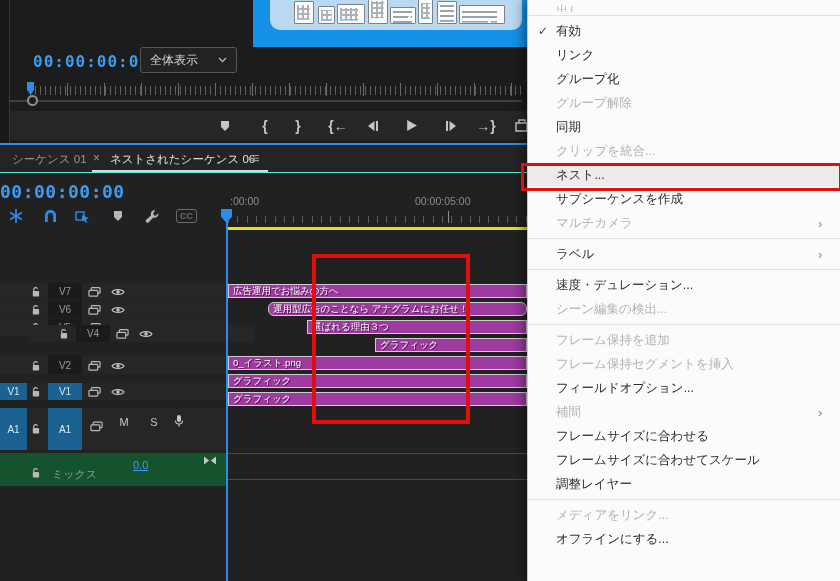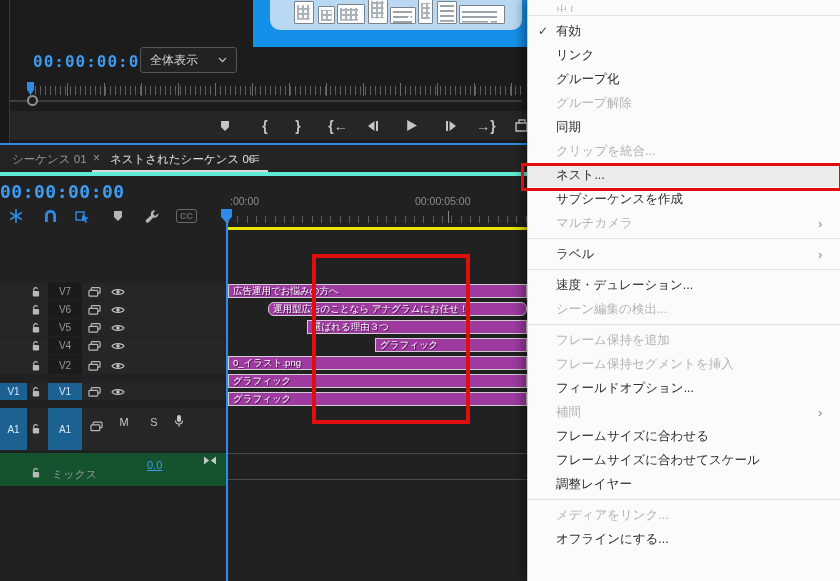--- a/index.html
+++ b/index.html
@@ -30,21 +30,21 @@
       clip-path:polygon(0 0,100% 0,100% 60%,50% 100%,0 60%);}
   #mon-scroll-line{left:10px;top:100px;width:512px;height:2px;background:#3f3f3f;}
   #mon-scroll-handle{left:27px;top:95px;width:11px;height:11px;border:2px solid #909090;border-radius:50%;box-sizing:border-box;background:#1c1c1c;}
   #transport{left:10px;top:111px;width:517px;height:29px;background:#262626;border-radius:2px;}
   .tbtn{position:absolute;top:0;height:29px;width:26px;display:flex;align-items:center;justify-content:center;color:#c6c6c6;}
   .brace{font-size:14px;font-weight:bold;color:#c6c6c6;}
 
   
   #focus-line{left:0;top:143px;width:840px;height:2px;background:#2d8ceb;}
   #timeline{left:0;top:145px;width:840px;height:436px;background:#212121;}
-  #tabbar{left:0;top:0;width:840px;height:27px;background:#242424;border-bottom:4px solid #5eead4;}
+  #tabbar{left:0;top:0;width:840px;height:27px;background:#242424;border-bottom:1px solid #5eead4;}
   .tab-label{font-size:11.5px;}
   #tab-inactive{left:12px;top:7px;color:#999;}
   #tab-close{left:93px;top:6px;color:#9a9a9a;font-size:12px;}
   #tab-active-label{left:110px;top:7px;color:#e4e4e4;}
   #panel-menu{left:251px;top:4px;color:#9a9a9a;font-size:15px;}
   #tab-underline{left:92px;top:25px;width:176px;height:2px;background:#d6d6d6;}
   #tl-timecode{left:0px;top:36px;font-family:"DejaVu Sans Mono",monospace;font-size:18px;font-weight:bold;color:#3d9bf0;letter-spacing:0.5px;}
   .tool{position:absolute;top:60px;width:24px;height:22px;}
   #ruler-label-0{left:230px;top:50px;color:#8d8d8d;font-size:10.5px;}
   #ruler-label-1{left:415px;top:50px;color:#8d8d8d;font-size:10.5px;}
@@ -294,21 +294,21 @@
             </svg>
           </div>
           <div class="eye icon">
             <svg width="14" height="9" viewBox="0 0 14 8">
               <path d="M1 4 C3 0.8 11 0.8 13 4 C11 7.2 3 7.2 1 4 Z" fill="none" stroke="currentColor" stroke-width="1.2"></path>
               <circle cx="7" cy="4" r="1.7" fill="currentColor"></circle>
             </svg>
           </div>
         </div>
         <div class="clip" style="top: 175px; height: 14px; left: 307px; width: 220px;"><span>選ばれる理由３つ</span></div>
-        <div class="hdr-row" style="top: 192px; height: 17px;">
+        <div class="hdr-row" style="top: 180px; height: 17px; margin-left: 28px;">
           <div class="lock icon">
             <svg width="9" height="11" viewBox="0 0 10 12">
               <path d="M3 5 V3.2 a2.2 2.2 0 0 1 4.3 -0.6" fill="none" stroke="currentColor" stroke-width="1.3"></path>
               <rect x="2" y="5" width="7" height="6" rx="1" fill="currentColor"></rect>
             </svg>
           </div>
           <div class="name-box">V4</div>
           <div class="sync icon">
             <svg width="13" height="11" viewBox="0 0 14 11">
               <rect x="3.5" y="0.8" width="9.5" height="6" rx="1" fill="none" stroke="currentColor" stroke-width="1.3"></rect>
@@ -416,21 +416,21 @@
           </div>
         </div>
         <div class="hdr-row" style="top: 308px; height: 33px; background: #14532d;">
           <div class="lock icon" style="top: 20px;">
             <svg width="9" height="11" viewBox="0 0 10 12">
               <path d="M3 5 V3.2 a2.2 2.2 0 0 1 4.3 -0.6" fill="none" stroke="currentColor" stroke-width="1.3"></path>
               <rect x="2" y="5" width="7" height="6" rx="1" fill="currentColor"></rect>
             </svg>
           </div>
           <div style="position: absolute; left: 52px; top: 14px; color: rgb(154, 154, 154); font-size: 11px;">ミックス</div>
-          <div id="mix-value" style="position: absolute; left: 147px; top: 6px; color: rgb(61, 155, 240); font-size: 11px; text-decoration: underline;">0.0</div>
+          <div id="mix-value" style="position: absolute; left: 133px; top: 6px; color: rgb(61, 155, 240); font-size: 11px; text-decoration: underline;">0.0</div>
           <div class="icon" style="position: absolute; left: 203px; top: 3px;">
             <svg width="14" height="9" viewBox="0 0 14 8">
               <path d="M1 0 L6.2 4 L1 8 Z M13 0 L7.8 4 L13 8 Z" fill="#c6c6c6"></path>
             </svg>
           </div>
         </div>
         <div class="lane-line" style="left: 228px; top: 308px; width: 299px;"></div>
         <div class="lane-line" style="left: 228px; top: 334px; width: 299px;"></div>
       </div>
 

